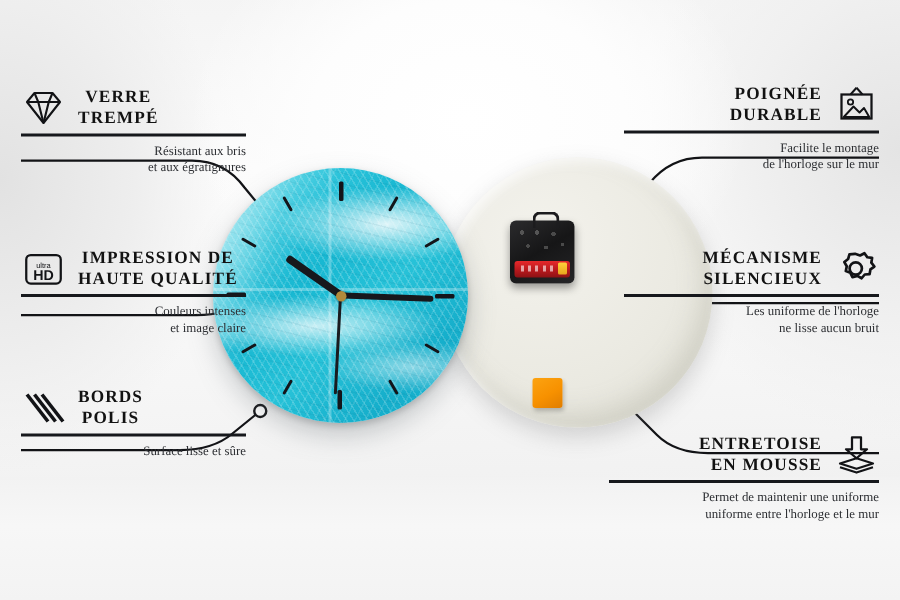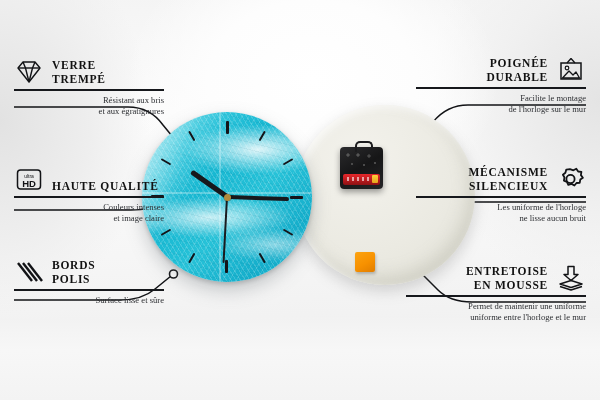--- a/index.html
+++ b/index.html
@@ -86,21 +86,21 @@
     background:repeating-linear-gradient(90deg, rgba(255,255,255,.6) 0 2px, rgba(255,255,255,0) 2px 5px);}
 
   .foam{position:absolute;left:215px;top:152px;width:20px;height:20px;border-radius:2px;
     background:linear-gradient(150deg,#fca311 0%,#f79100 55%,#e07d00 100%);
     box-shadow:1px 2px 3px rgba(0,0,0,.22);}
 
   
   .callout{position:absolute;}
   .co-head{display:flex;align-items:center;gap:8px;}
   .co-title{font-family:"Liberation Serif", serif;font-weight:bold;font-size:11.5px;letter-spacing:.75px;
-    color:#121212;line-height:14px;text-transform:uppercase;}
+    color:#121212;line-height:14px;text-transform:uppercase;text-align:center;}
   .rule{height:1.6px;background:#16181c;margin:3px 0 4px 0;}
   .co-body{font-family:"Liberation Serif", serif;font-size:8.6px;line-height:11px;color:#2d2f33;}
   .left .co-head{justify-content:flex-start;}
   .left .co-body{text-align:right;}
   .right .co-head{justify-content:flex-end;}
   .right .co-title{text-align:right;}
   .right .co-body{text-align:right;}
   .ico{width:30px;height:26px;flex:0 0 30px;}
   .ico svg{display:block;width:30px;height:26px;}
 
@@ -222,21 +222,21 @@
   <div class="callout left" style="left:14px;top:165px;width:150px;">
     <div class="co-head">
       <span class="ico">
         <svg viewBox="0 0 30 26">
           <rect x="3.5" y="4" width="23" height="19" rx="3" fill="none" stroke="#121316" stroke-width="1.5"></rect>
           <text x="15" y="12.4" text-anchor="middle" font-family="Liberation Sans, sans-serif" font-size="5" fill="#121316">ultra</text>
           <text x="15" y="20.6" text-anchor="middle" font-family="Liberation Sans, sans-serif" font-size="9.5" font-weight="bold" fill="#121316">HD</text>
         </svg>
       </span>
       <span class="co-title">
-        <br>
+        <span>IMPRESSION DE</span><br>
         <span>HAUTE QUALITÉ</span>
       </span>
     </div>
     <div class="rule"></div>
     <div class="co-body">
       <span>Couleurs intenses</span><br>
       <span>et image claire</span>
     </div>
   </div>
 
@@ -299,21 +299,21 @@
         </svg>
       </span>
     </div>
     <div class="rule"></div>
     <div class="co-body">
       <span>Les uniforme de l'horloge</span><br>
       <span>ne lisse aucun bruit</span>
     </div>
   </div>
 
-  <div class="callout right" style="right:14px;top:264px;width:180px;">
+  <div class="callout right" style="right:14px;top:289px;width:180px;">
     <div class="co-head">
       <span class="co-title">
         <span>ENTRETOISE</span><br>
         <span>EN MOUSSE</span>
       </span>
       <span class="ico">
         <svg viewBox="0 0 30 26">
           <g fill="none" stroke="#121316" stroke-width="1.5" stroke-linejoin="round">
             <path d="M12,1.5 h6 v8 h4 l-7,6 -7,-6 h4 z"></path>
             <path d="M15,15.5 L26,19 L15,22.5 L4,19 Z"></path>

